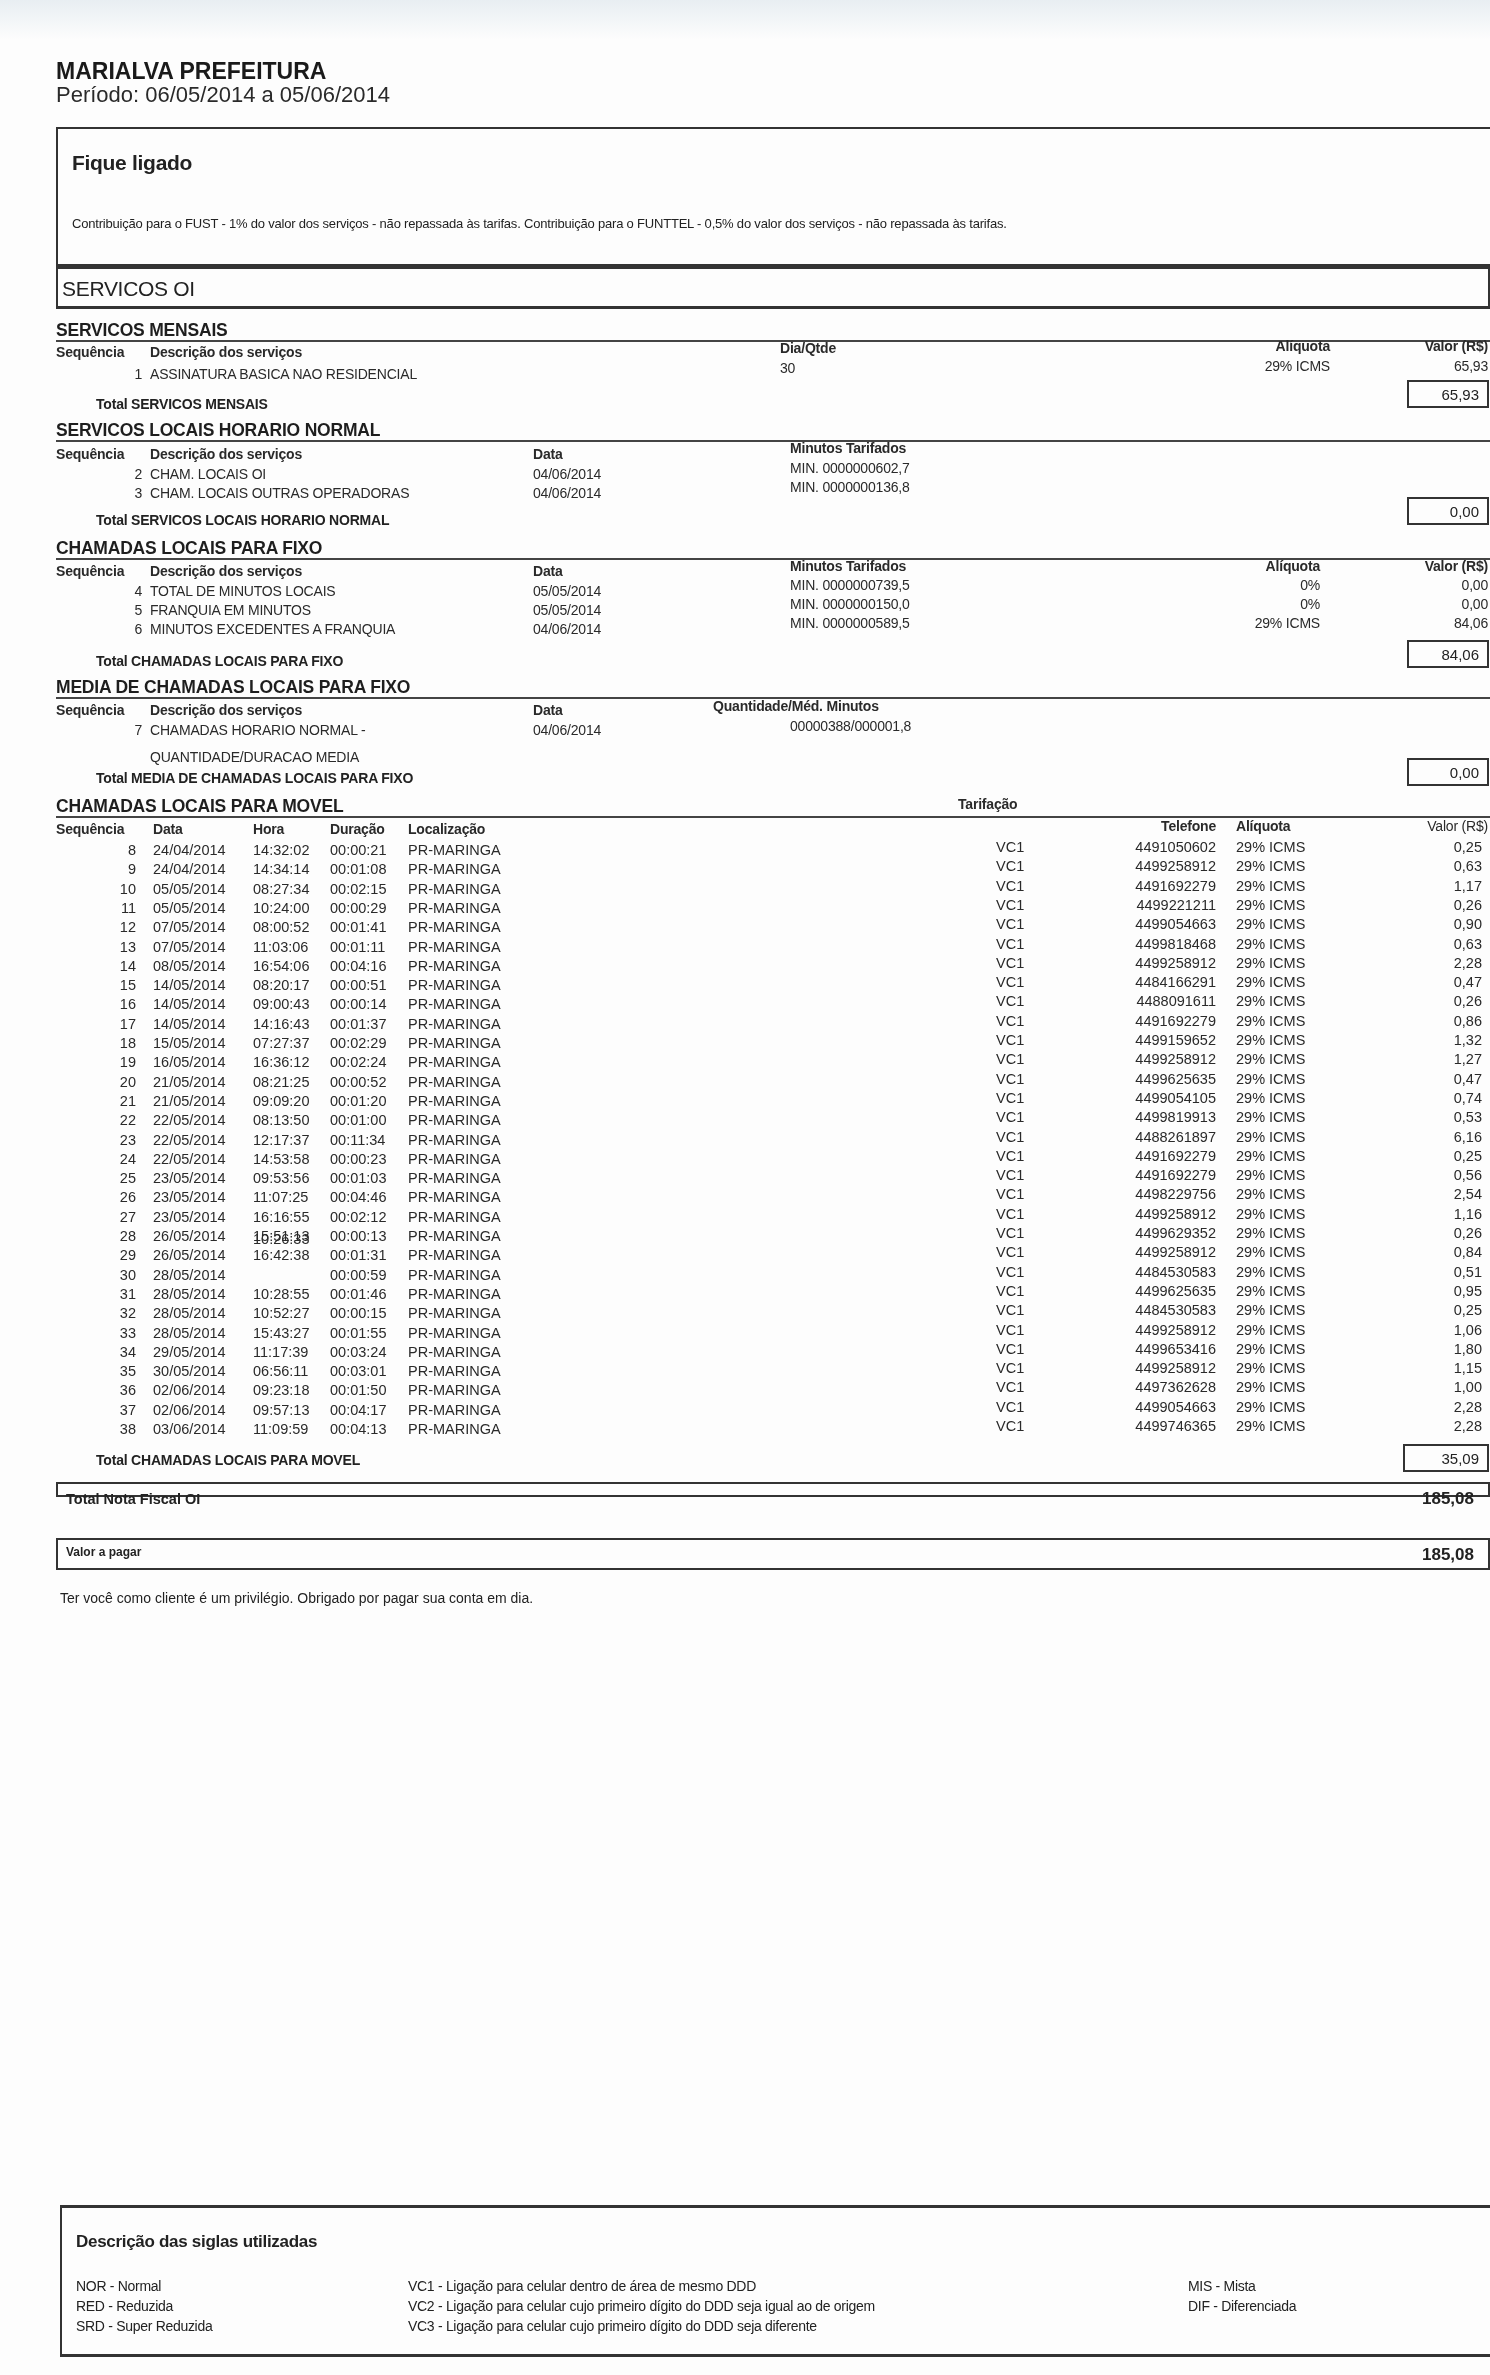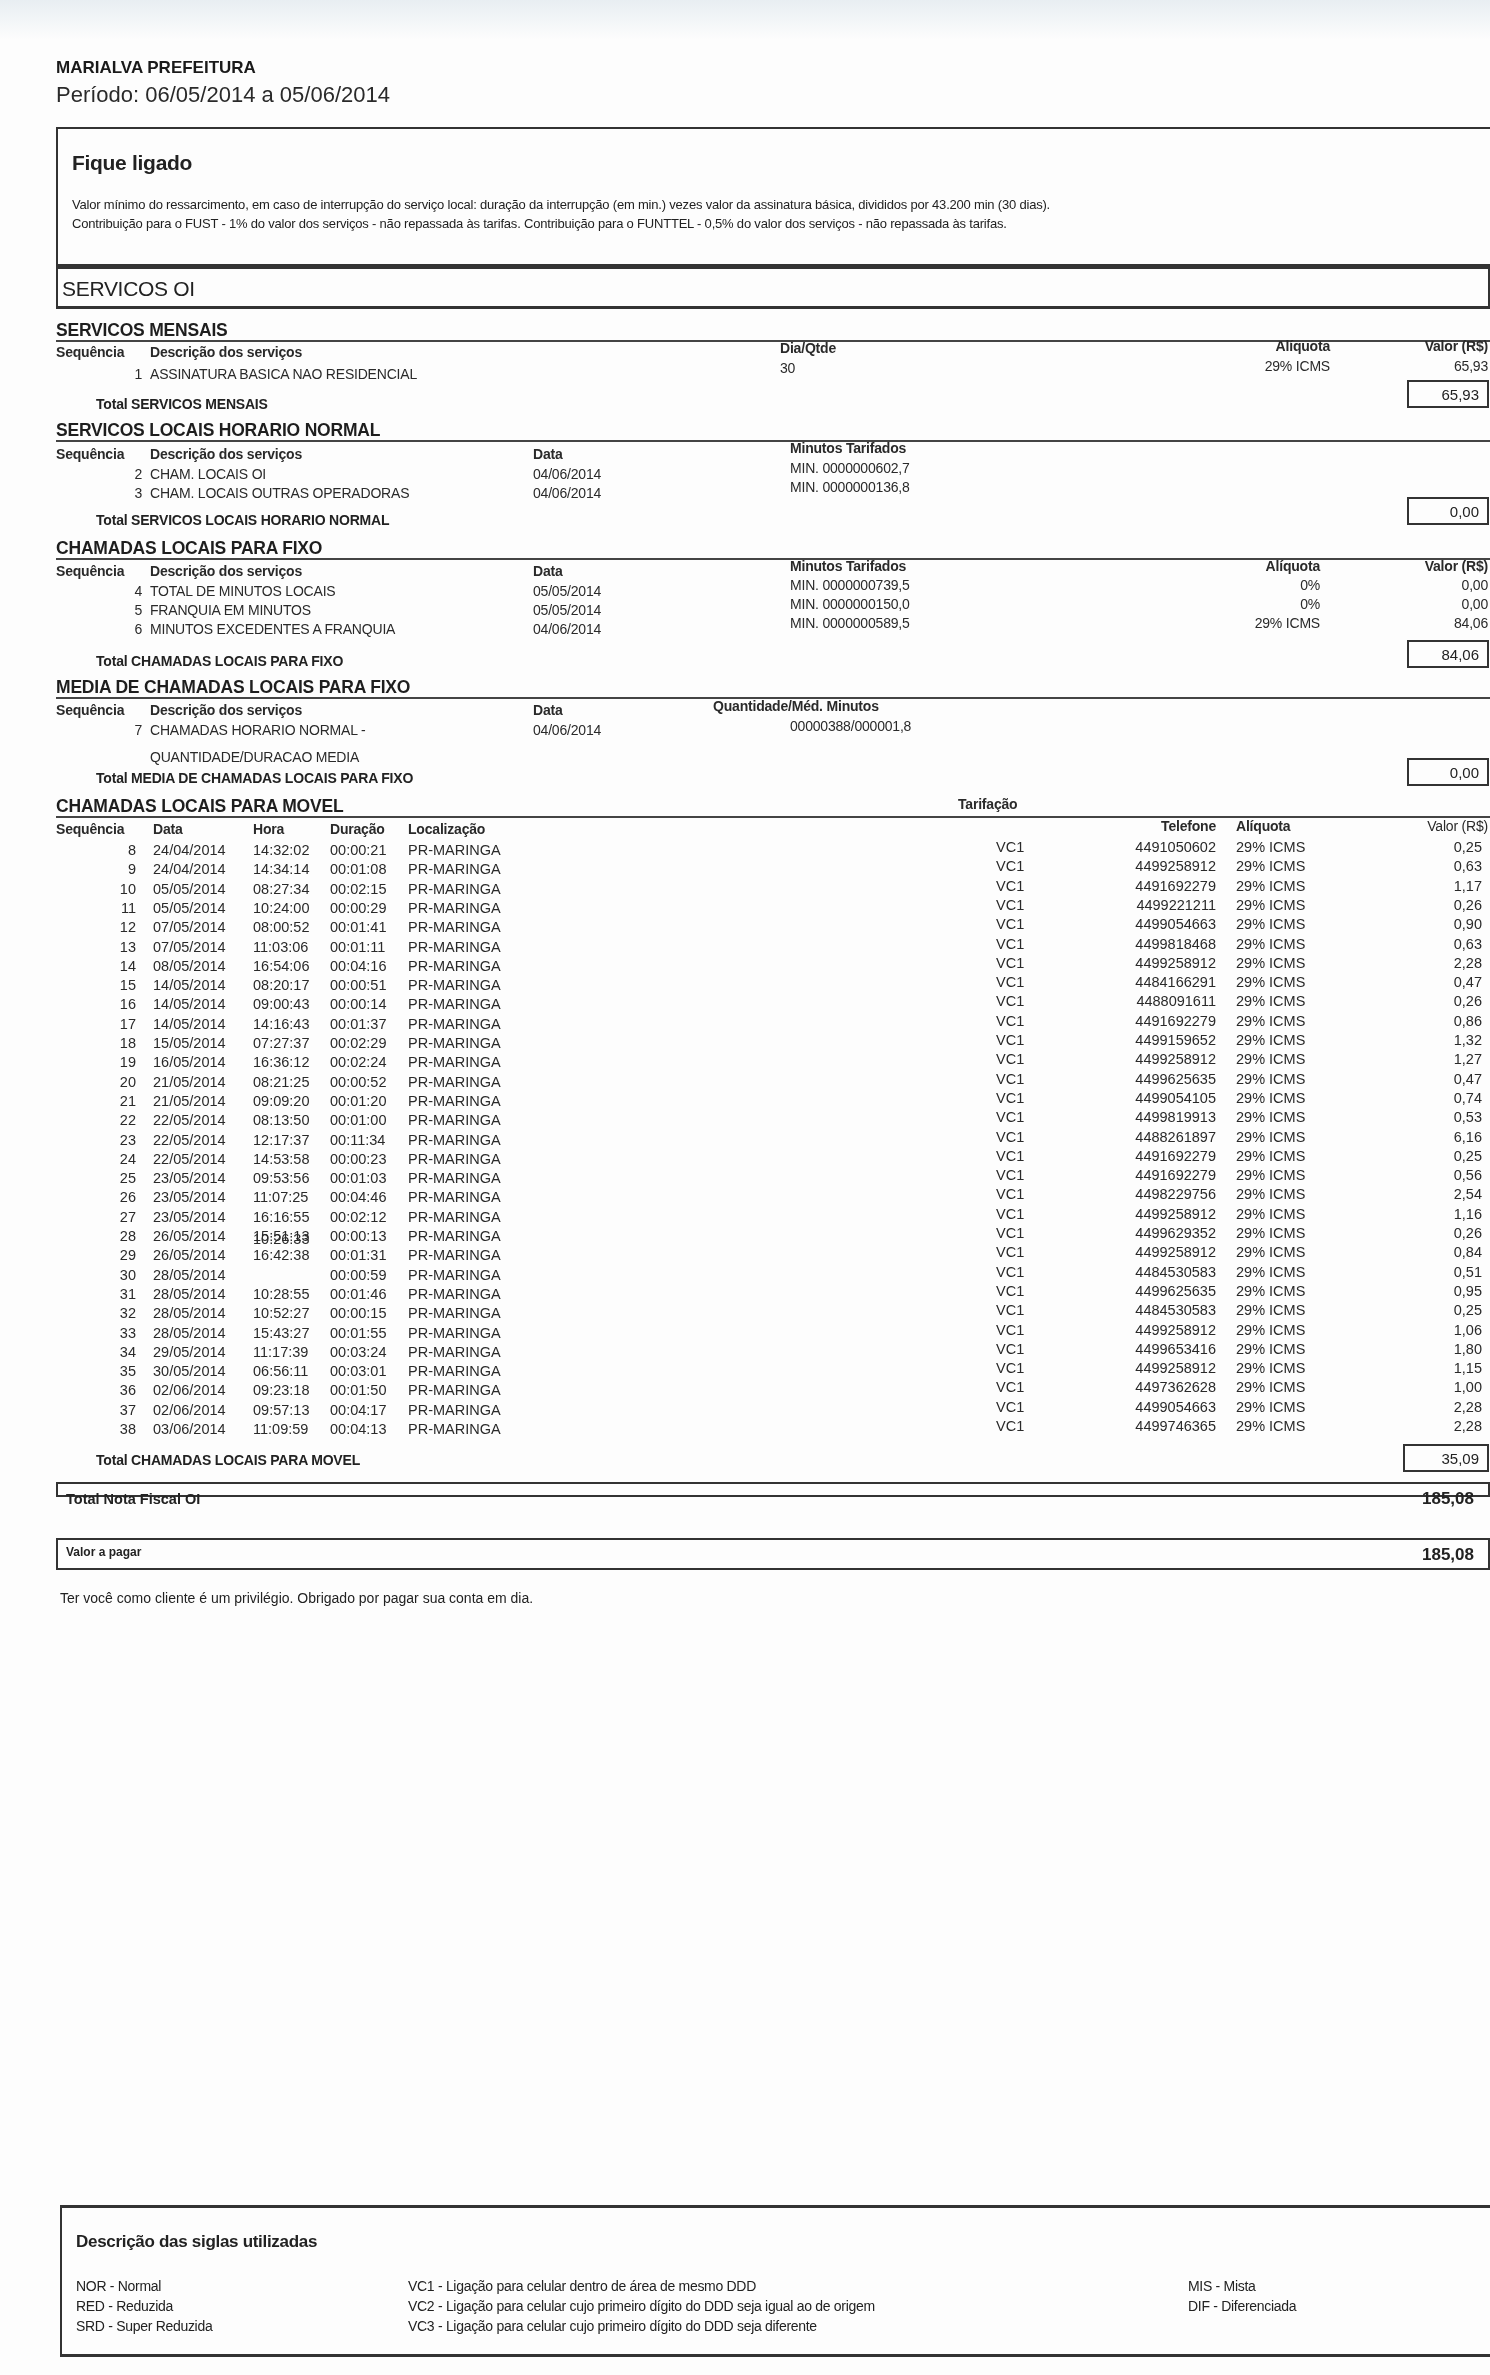--- a/index.html
+++ b/index.html
@@ -1,20 +1,20 @@
 <!DOCTYPE html>
 <html><head>
 <meta charset="utf-8">
 <style>
   * { box-sizing: border-box; margin: 0; padding: 0; }
   html, body { width: 1490px; height: 2375px; background: #fdfdfd; }
   body { font-family: "Liberation Sans", sans-serif; color: #222; position: relative; overflow: hidden; }
   .scan-top { position: absolute; left: 0; top: 0; width: 1490px; height: 40px; background: linear-gradient(#e8eef2, #fdfdfd); }
   .abs { position: absolute; }
-  .header-title { left: 56px; top: 58px; font-size: 17px; font-weight: bold; color: #1a1a1a; }
+  .header-title { left: 56px; top: 58px; font-size: 23px; font-weight: bold; color: #1a1a1a; }
   .header-period { left: 56px; top: 82px; font-size: 22px; color: #2a2a2a; }
   .box { position: absolute; border: 2px solid #333; }
   .fique { left: 56px; top: 127px; width: 1436px; height: 140px; border-width: 2px 0 3px 2px; }
   .fique h2 { position: absolute; left: 14px; top: 22px; font-size: 21px; font-weight: bold; font-family: "Liberation Sans", sans-serif; letter-spacing: -0.3px; }
   .fique p { position: absolute; left: 14px; font-size: 13px; color: #222; white-space: nowrap; letter-spacing: -0.2px; }
   .fique p.l1 { top: 68px; } .fique p.l2 { top: 87px; }
   .svc-oi { left: 56px; top: 267px; width: 1434px; height: 42px; border-width: 2px 2px 3px 2px; }
   .svc-oi span { position: absolute; left: 4px; top: 8px; font-size: 21px; font-weight: normal; letter-spacing: -0.3px; }
   .sec-title { position: absolute; left: 56px; font-size: 17.5px; font-weight: bold; color: #1e1e1e; letter-spacing: -0.2px; }
   .sec-rule { position: absolute; left: 56px; width: 1434px; height: 0; border-top: 2px solid #444; }
@@ -35,21 +35,20 @@
 </head>
 <body>
 
 <div class="scan-top"></div>
 
 <div class="abs header-title">MARIALVA PREFEITURA</div>
 <div class="abs header-period">Período: 06/05/2014 a 05/06/2014</div>
 
 <div class="box fique">
   <h2>Fique ligado</h2>
-  <p class="l1">Valor mínimo do ressarcimento, em caso de interrupção do serviço local: duração da interrupção (em min.) vezes valor da assinatura básica, divididos por 43.200 min (30 dias).</p>
   <p class="l2">Contribuição para o FUST - 1% do valor dos serviços - não repassada às tarifas.  Contribuição para o FUNTTEL - 0,5% do valor dos serviços - não repassada às tarifas.</p>
 </div>
 
 <div class="box svc-oi">
   <span>SERVICOS OI</span>
 </div>
 
 <div class="sec-title" style="top:320px">SERVICOS MENSAIS</div>
 <div class="sec-rule" style="top:340px"></div>
 <div class="th" style="left:56px;top:344px">Sequência</div>

